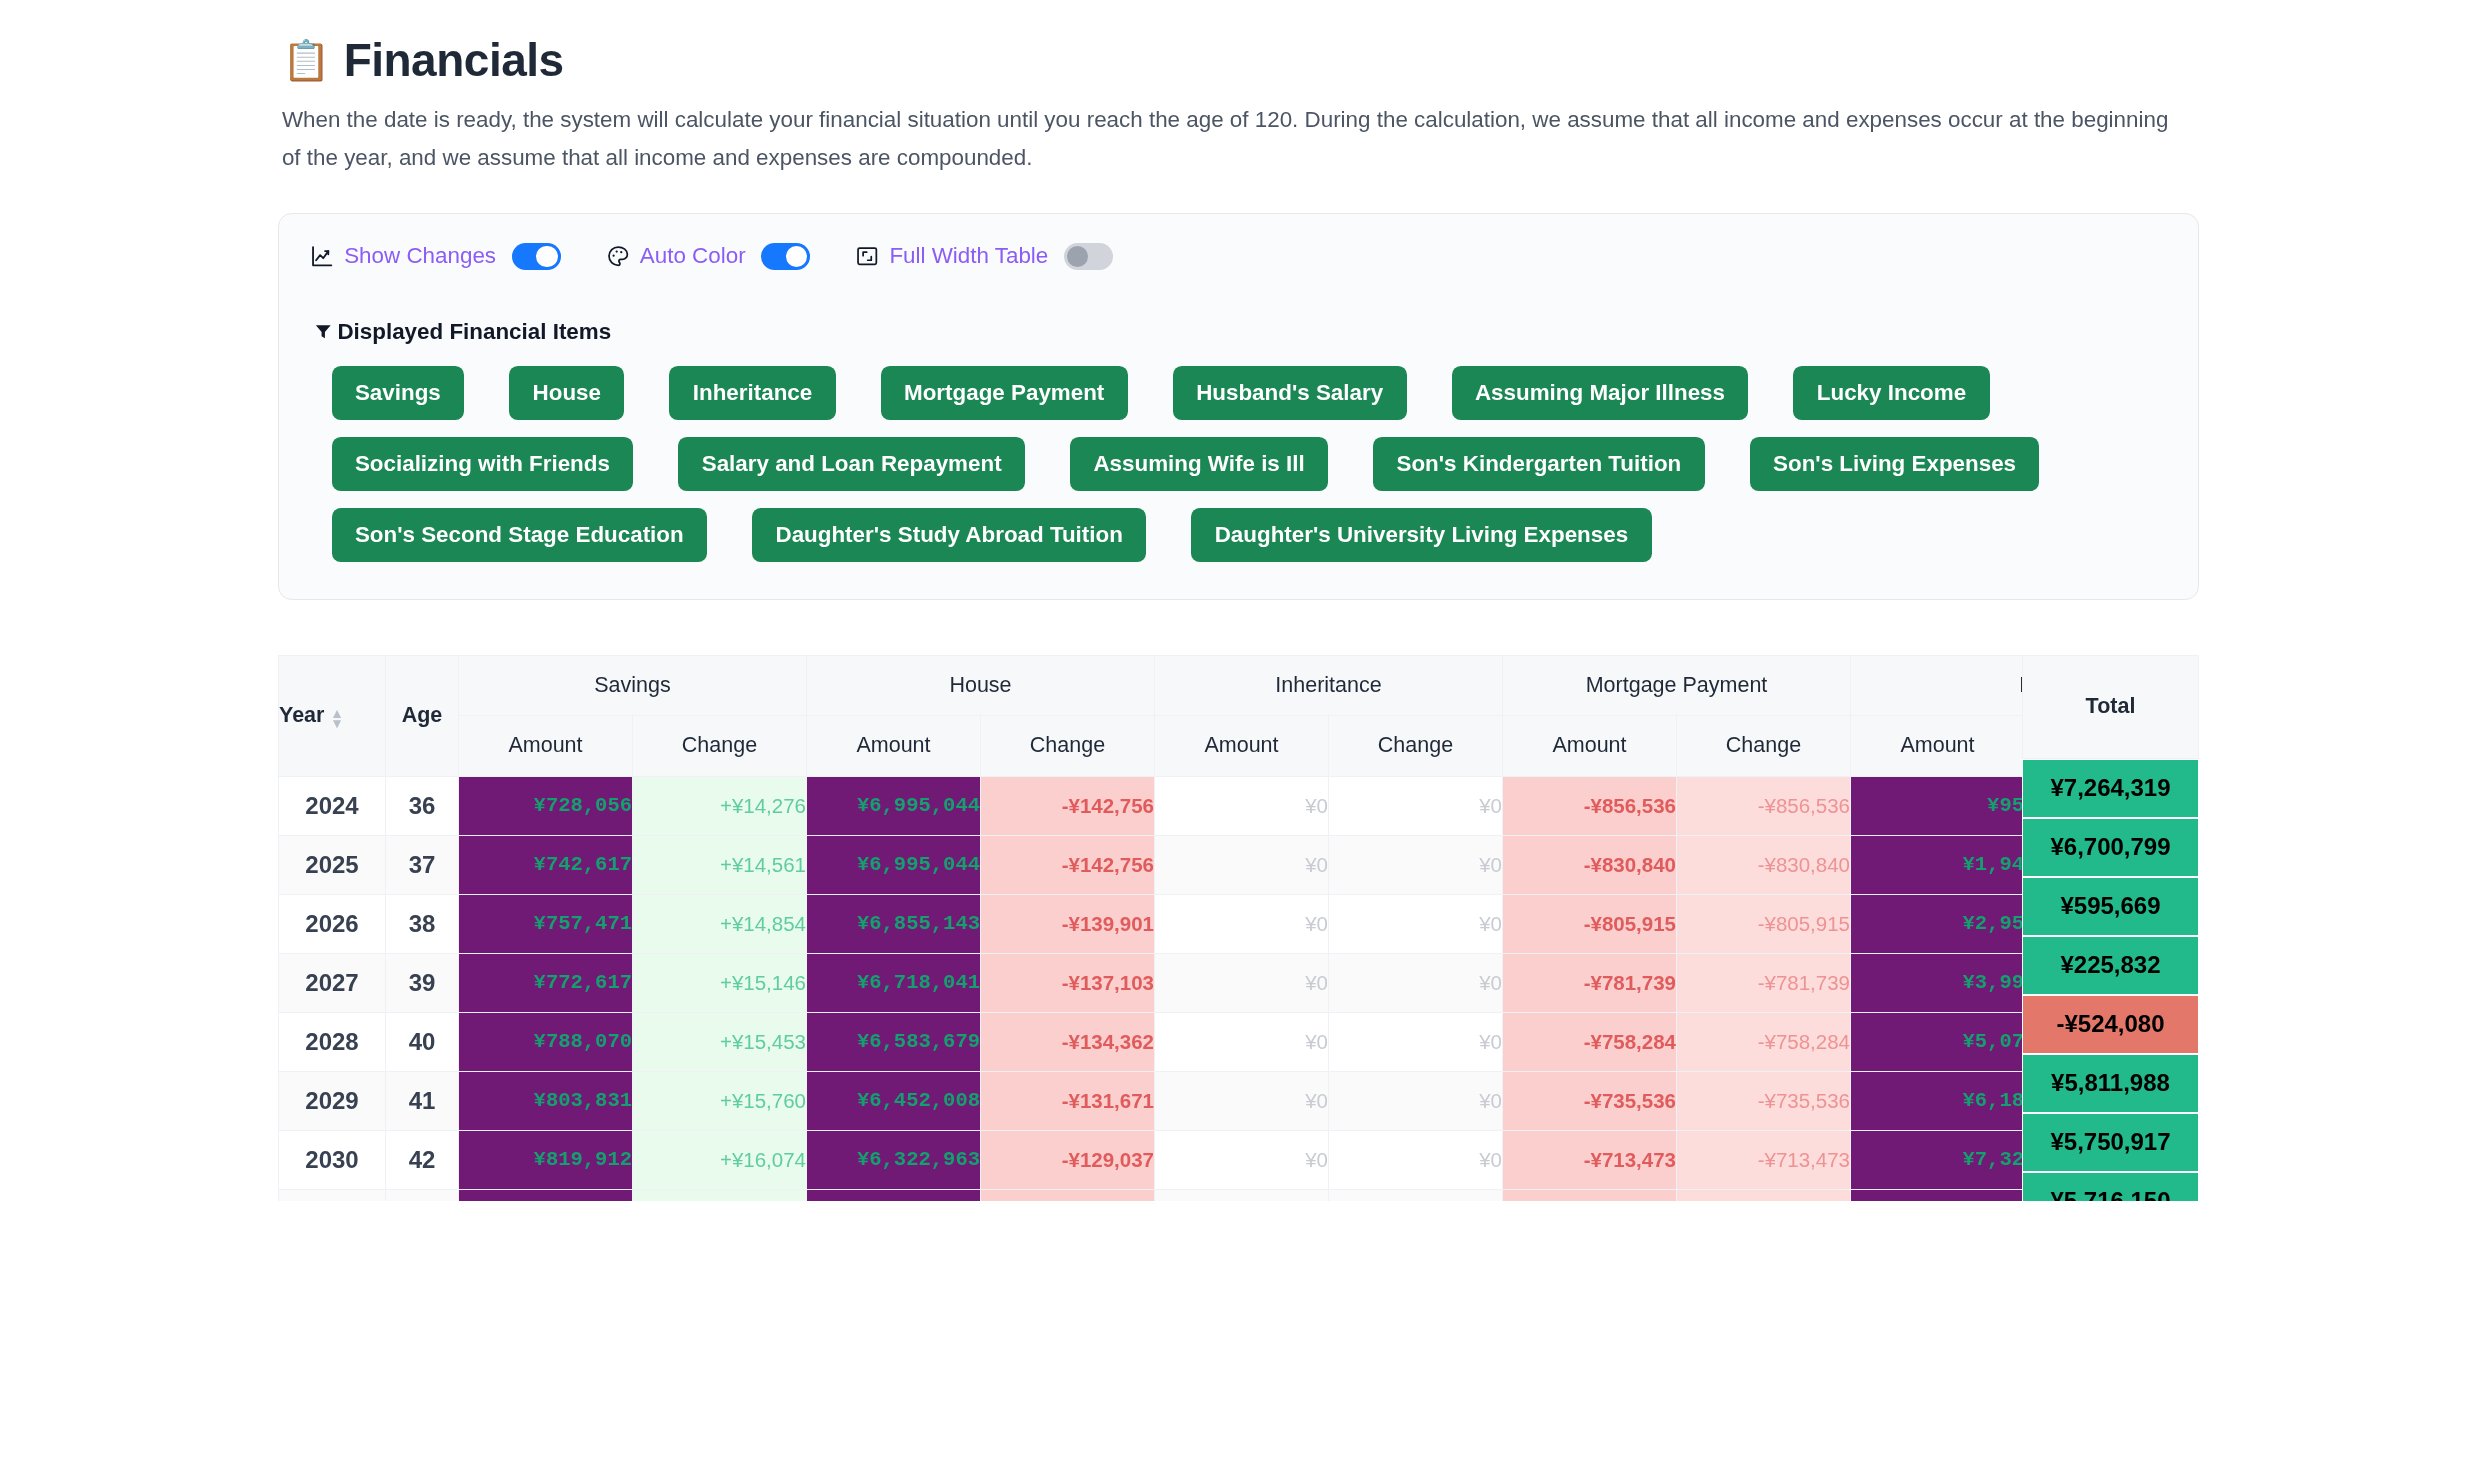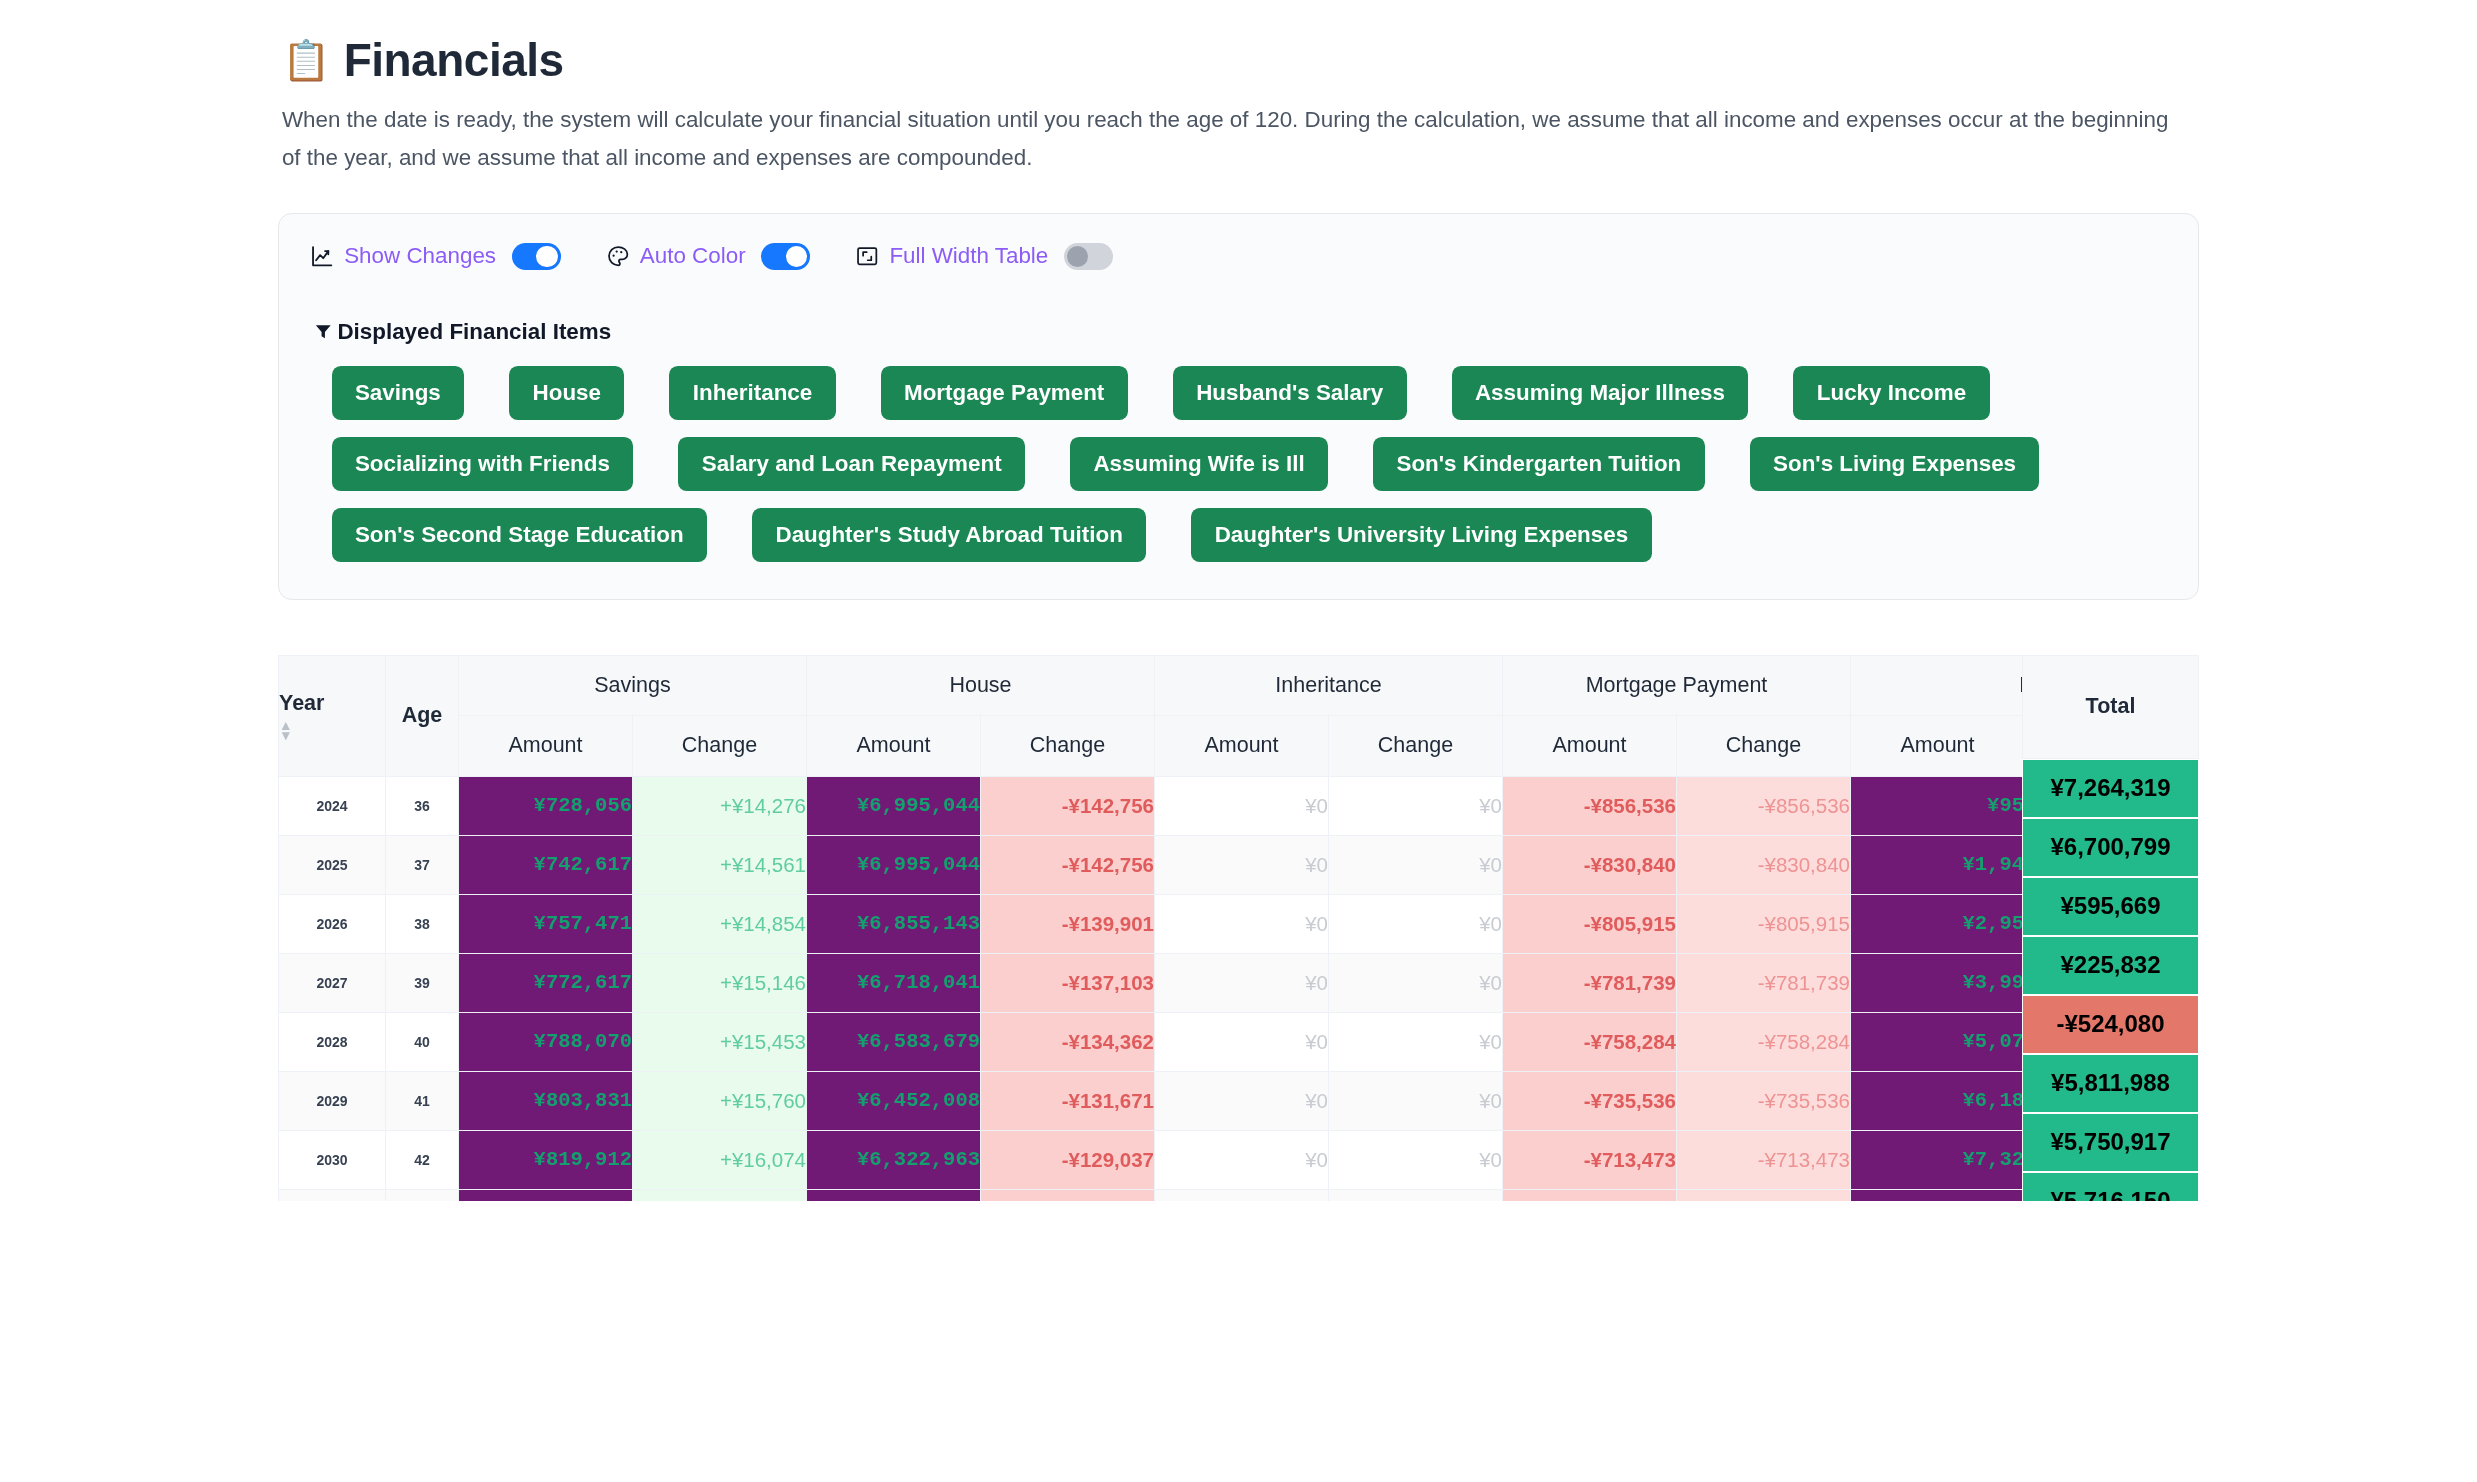--- a/index.html
+++ b/index.html
@@ -102,28 +102,28 @@
     background: #f6f8fa;
     color: #1f2937;
     font-weight: 600;
     font-size: 21.5px;
     text-align: center;
     vertical-align: middle;
   }
   th.col-year, th.col-age { height: 121px; }
   th.grp { height: 60px; font-weight: 500; }
   th.sub { height: 60px; font-weight: 500; }
-  .year-head { display: flex; flex-direction: column; align-items: flex-start; gap: 5.9px; }
+  .year-head { display: flex; flex-direction: row; align-items: flex-end; gap: 5.9px; }
   .sort-arrows { display: flex; flex-direction: column; gap: 2px; line-height: 0.6; }
   .sort-arrows span { font-size: 13.7px; color: #b9c0c9; }
   .age-head { line-height: 1.1; }
 
   tbody td { height: 59px; vertical-align: middle; }
   td.year, td.age {
-    text-align: center; font-weight: 700; color: #374151; font-size: 14px;
+    text-align: center; font-weight: 700; color: #374151; font-size: 24px;
     background: #ffffff;
   }
   tr.alt td.year, tr.alt td.age { background: #fafafa; }
   td.num { text-align: right; padding-right: 25px; font-weight: 500; }
   td.zero { color: #c8ccd2; background: #ffffff; font-weight: 400; }
   tr.alt td.zero { background: #fafafa; }
 
   td.amt-pos { background: #701a75; color: #14a06e; font-weight: 600; font-family: Liberation Mono, monospace; }
   td.chg-pos { background: #e9fbec; color: #5fcd9e; font-weight: 500; }
   td.amt-neg { background: #fccfcf; color: #e05c5c; font-weight: 700; }

